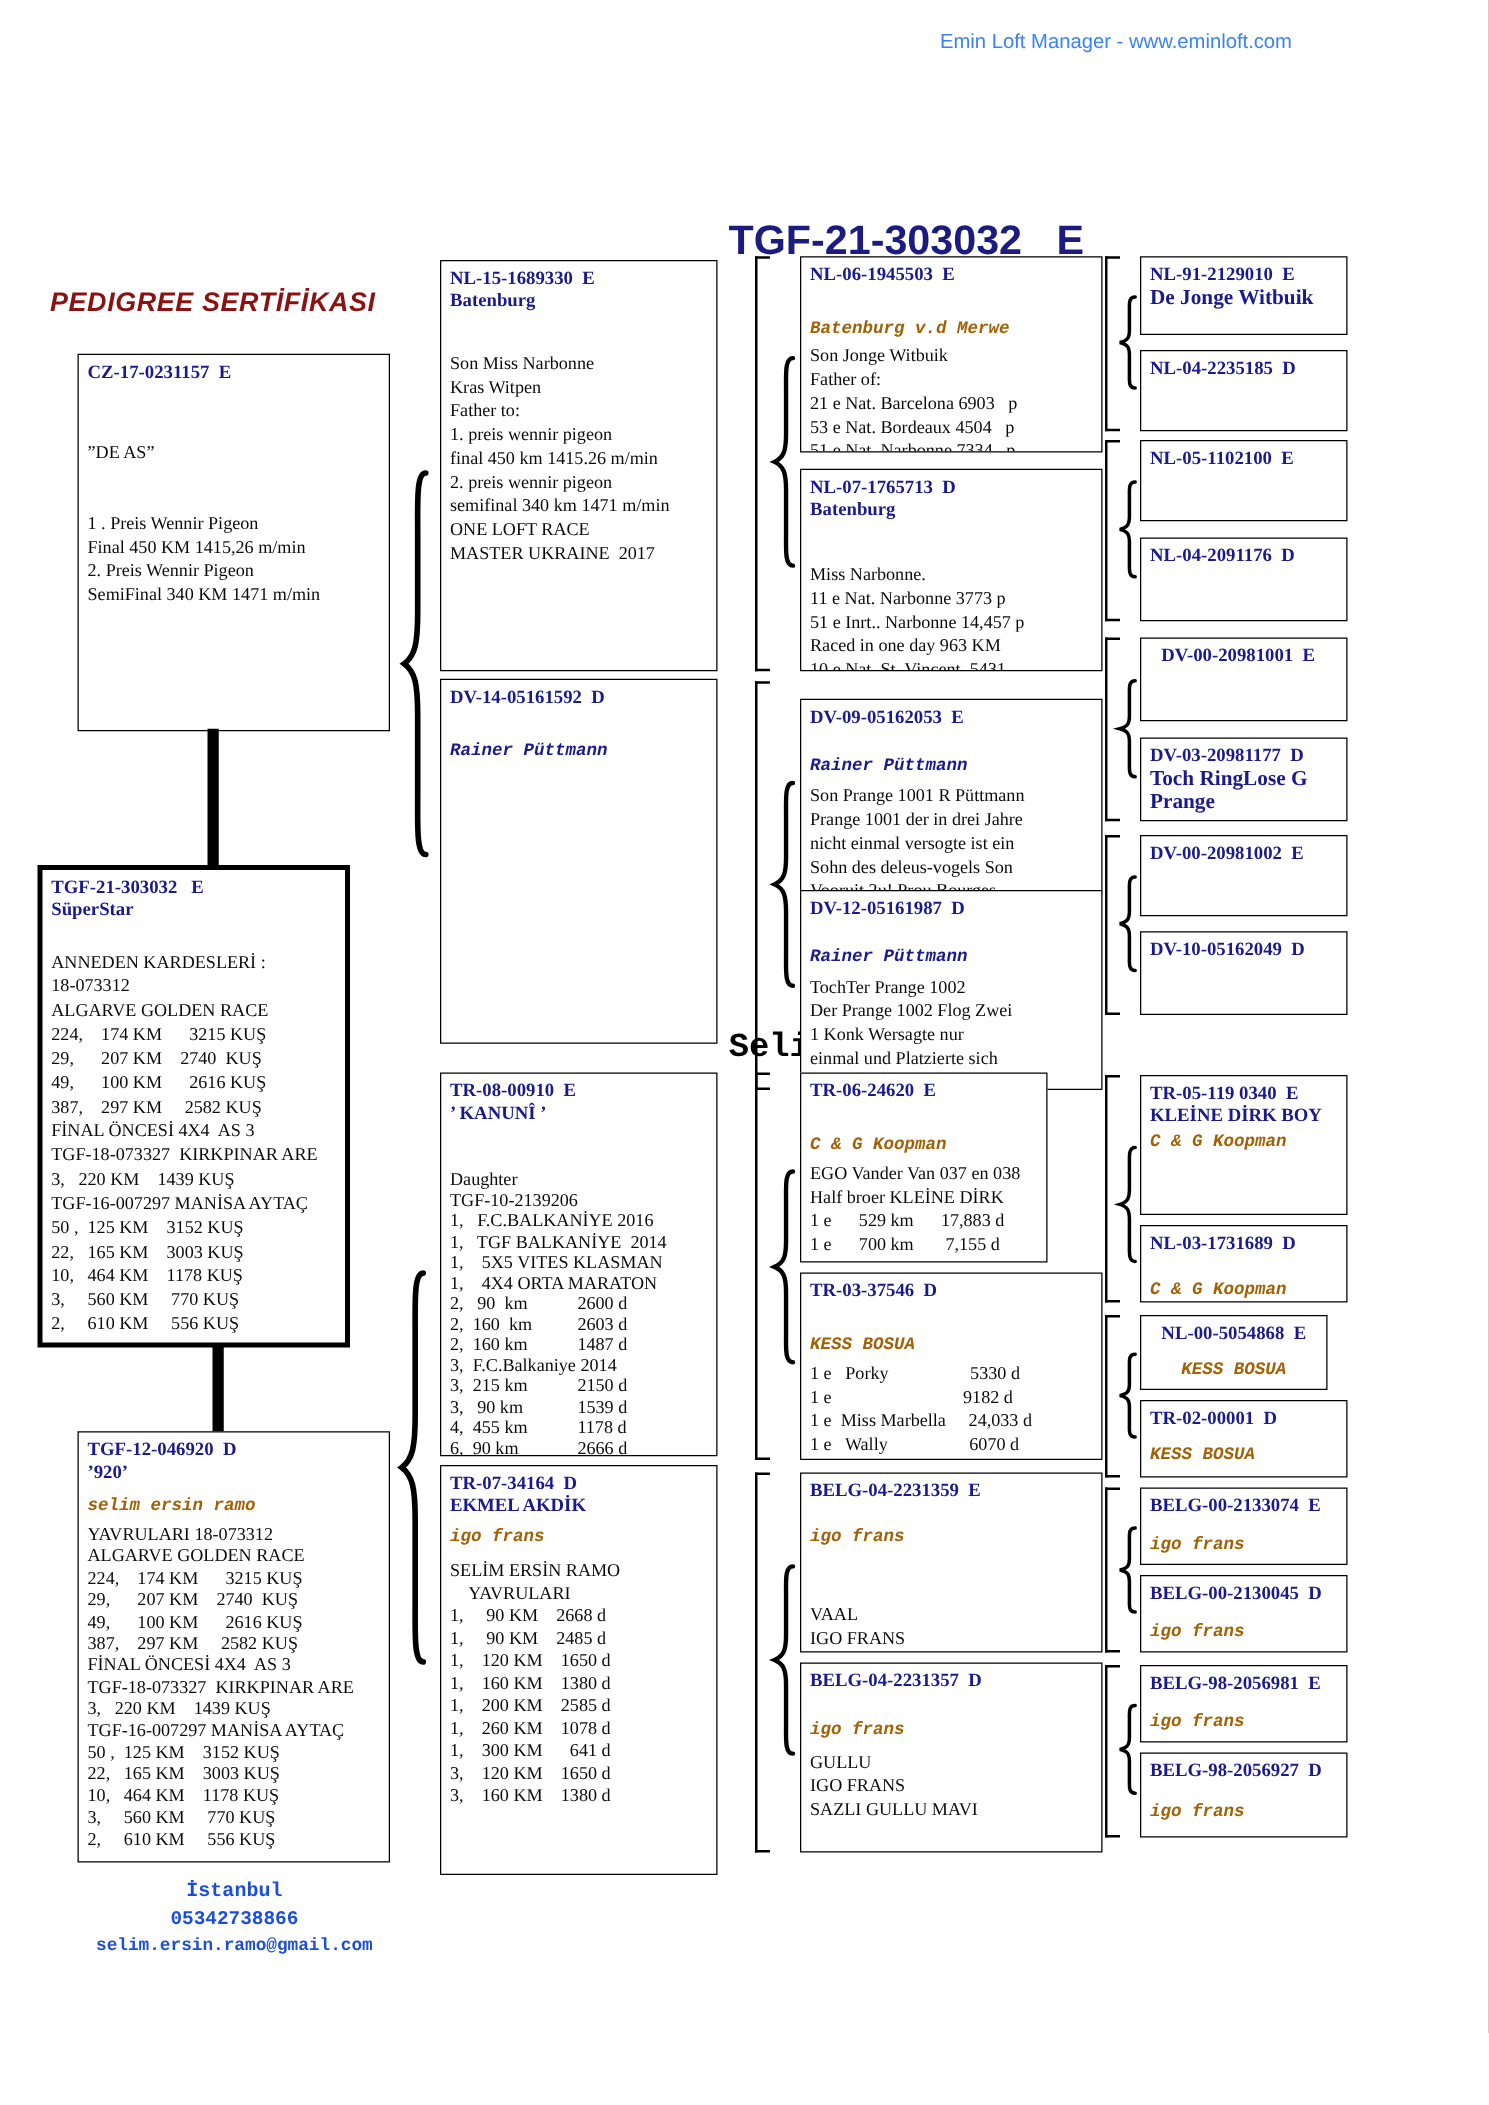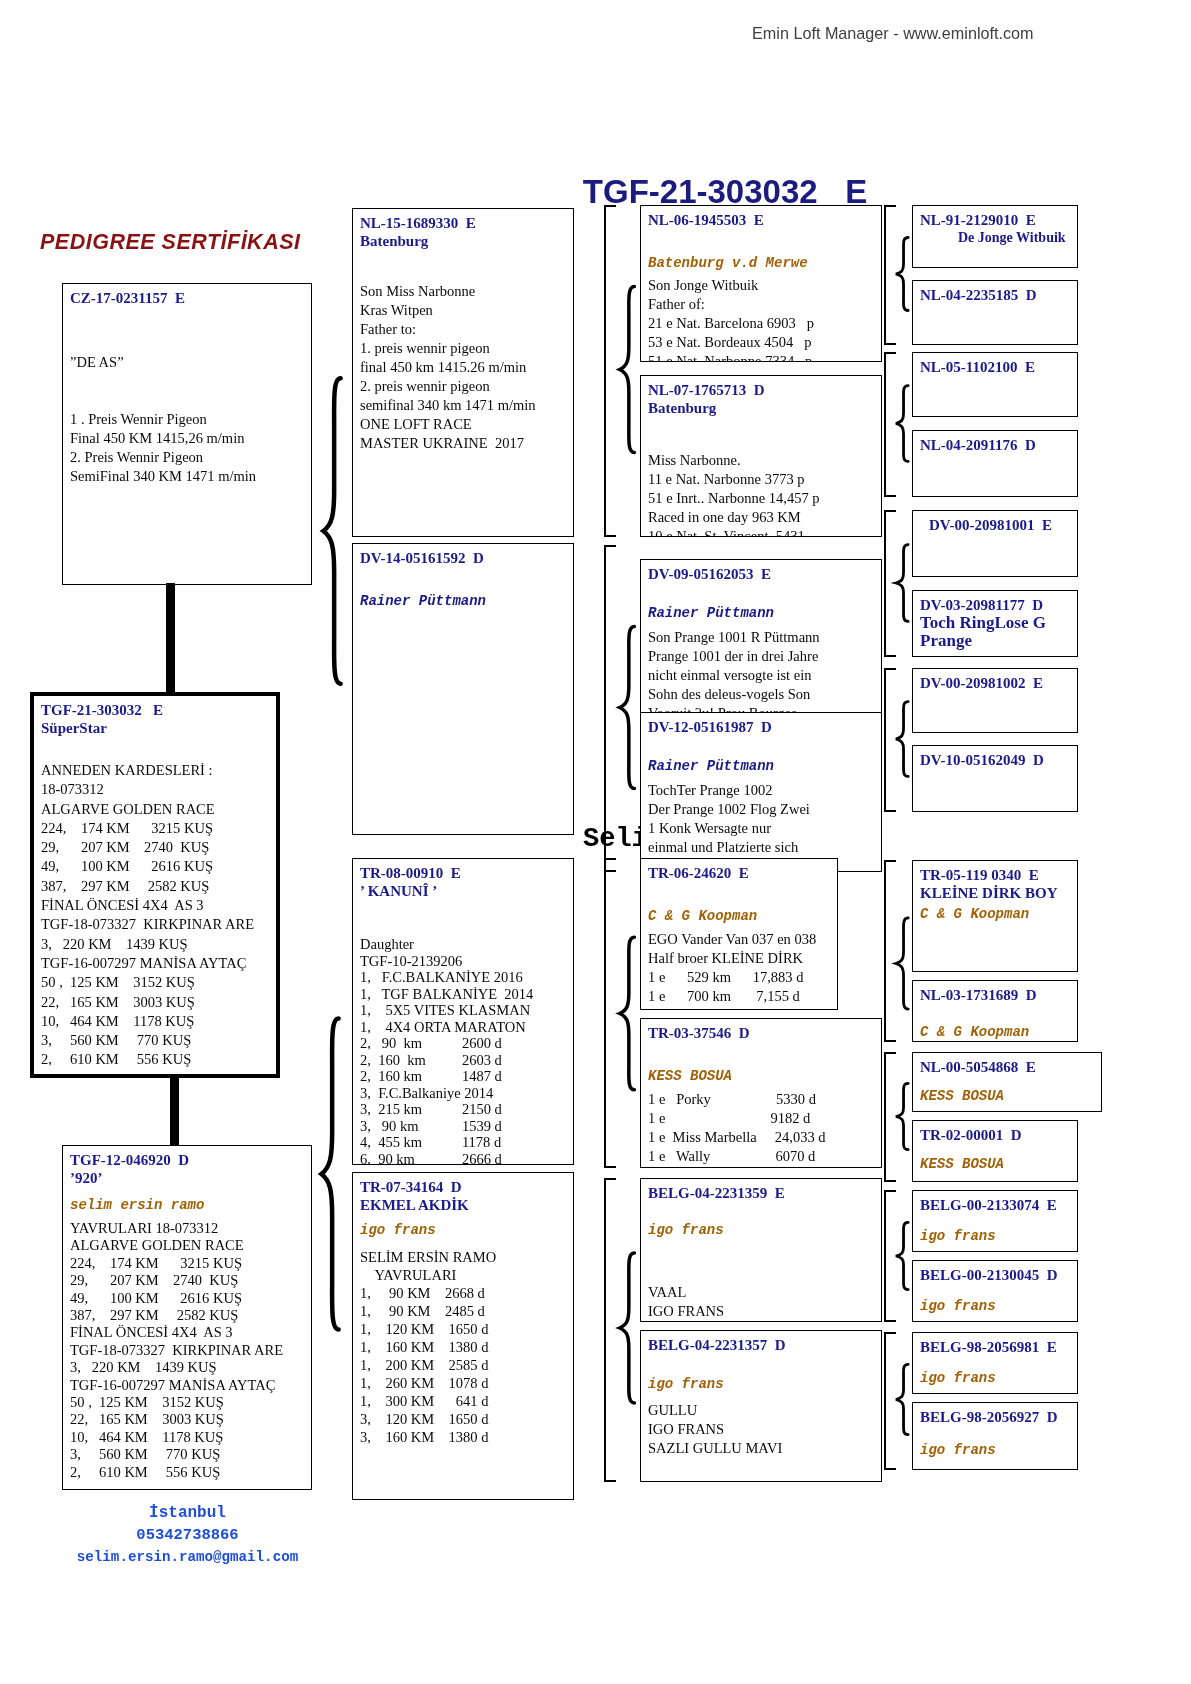--- a/index.html
+++ b/index.html
@@ -12,21 +12,21 @@
   .pbox.thick{border-width:4px;}
   .ring{font-family:"Liberation Serif",serif;font-weight:bold;color:#1a1a8c;font-size:15px;
         line-height:18px;white-space:pre-wrap;}
   .pname{font-family:"Liberation Serif",serif;font-weight:bold;color:#1a1a8c;font-size:15px;
         line-height:18px;white-space:pre-wrap;}
   .breeder{font-family:"Liberation Mono",monospace;font-weight:bold;font-style:italic;
         font-size:14px;line-height:17px;color:#a16207;white-space:pre-wrap;}
   .breeder.blue{color:#1a1a8c;}
   .body{font-size:14.5px;line-height:19px;white-space:pre-wrap;color:#0a0a0a;}
   
-  .app-credit{font-family:"Liberation Sans",sans-serif;font-size:16.2px;color:#404040;}
+  .app-credit{font-family:"Liberation Sans",sans-serif;font-size:16.2px;color:#3b82f6;}
   .main-title{font-family:"Liberation Sans",sans-serif;font-weight:bold;color:#1b1b80;
         font-size:33px;line-height:43px;text-align:center;white-space:pre-wrap;}
   .cert-label{font-family:"Liberation Sans",sans-serif;font-weight:bold;font-style:italic;
         color:#8b1212;font-size:21.5px;letter-spacing:.5px;}
   .family-header{font-family:"Liberation Mono",monospace;font-weight:bold;color:#000;
         font-size:27px;}
   .contact{font-family:"Liberation Mono",monospace;font-weight:bold;color:#1d4ed8;
         text-align:center;line-height:22px;}
   .contact .city{font-size:16px;}
   .contact .phone{font-size:15.5px;}
@@ -241,21 +241,21 @@
   <div class="pbox" style="left:640px;top:1330px;width:242px;height:152px;">
     <div class="ring">BELG-04-2231357  D</div>
     <div class="breeder" style="margin-top:22px;">igo frans</div>
     <div class="body" style="margin-top:8px;">GULLU
 IGO FRANS
 SAZLI GULLU MAVI</div>
   </div>
 
   <div class="pbox" style="left:912px;top:205px;width:166px;height:63px;">
     <div class="ring">NL-91-2129010  E</div>
-    <div class="pname" style="font-size:14px;margin-left:38px;">De Jonge Witbuik</div>
+    <div class="pname" style="font-size:17px;">De Jonge Witbuik</div>
   </div>
   <div class="pbox" style="left:912px;top:280px;width:166px;height:65px;">
     <div class="ring">NL-04-2235185  D</div>
   </div>
   <div class="pbox" style="left:912px;top:352px;width:166px;height:65px;">
     <div class="ring">NL-05-1102100  E</div>
   </div>
   <div class="pbox" style="left:912px;top:430px;width:166px;height:67px;">
     <div class="ring">NL-04-2091176  D</div>
   </div>
@@ -275,21 +275,21 @@
 
   <div class="pbox" style="left:912px;top:860px;width:166px;height:112px;">
     <div class="ring">TR-05-119 0340  E</div>
     <div class="pname">KLEİNE DİRK BOY</div>
     <div class="breeder" style="margin-top:4px;">C &amp; G Koopman</div>
   </div>
   <div class="pbox" style="left:912px;top:980px;width:166px;height:62px;">
     <div class="ring">NL-03-1731689  D</div>
     <div class="breeder" style="margin-top:20px;">C &amp; G Koopman</div>
   </div>
-  <div class="pbox" style="left:912px;top:1052px;width:190px;height:60px;">
+  <div class="pbox" style="left:912px;top:1052px;width:150px;height:60px;text-align:center;">
     <div class="ring">NL-00-5054868  E</div>
     <div class="breeder" style="margin-top:12px;">KESS BOSUA</div>
   </div>
   <div class="pbox" style="left:912px;top:1120px;width:166px;height:62px;">
     <div class="ring">TR-02-00001  D</div>
     <div class="breeder" style="margin-top:12px;">KESS BOSUA</div>
   </div>
   <div class="pbox" style="left:912px;top:1190px;width:166px;height:62px;">
     <div class="ring">BELG-00-2133074  E</div>
     <div class="breeder" style="margin-top:14px;">igo frans</div>

